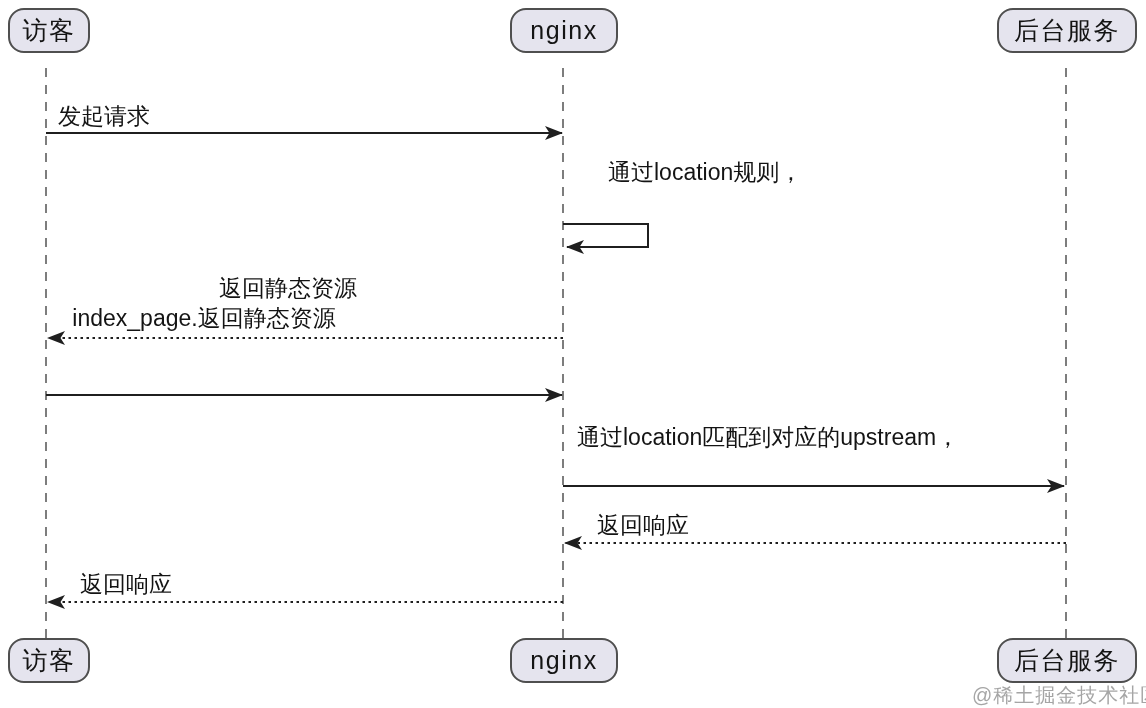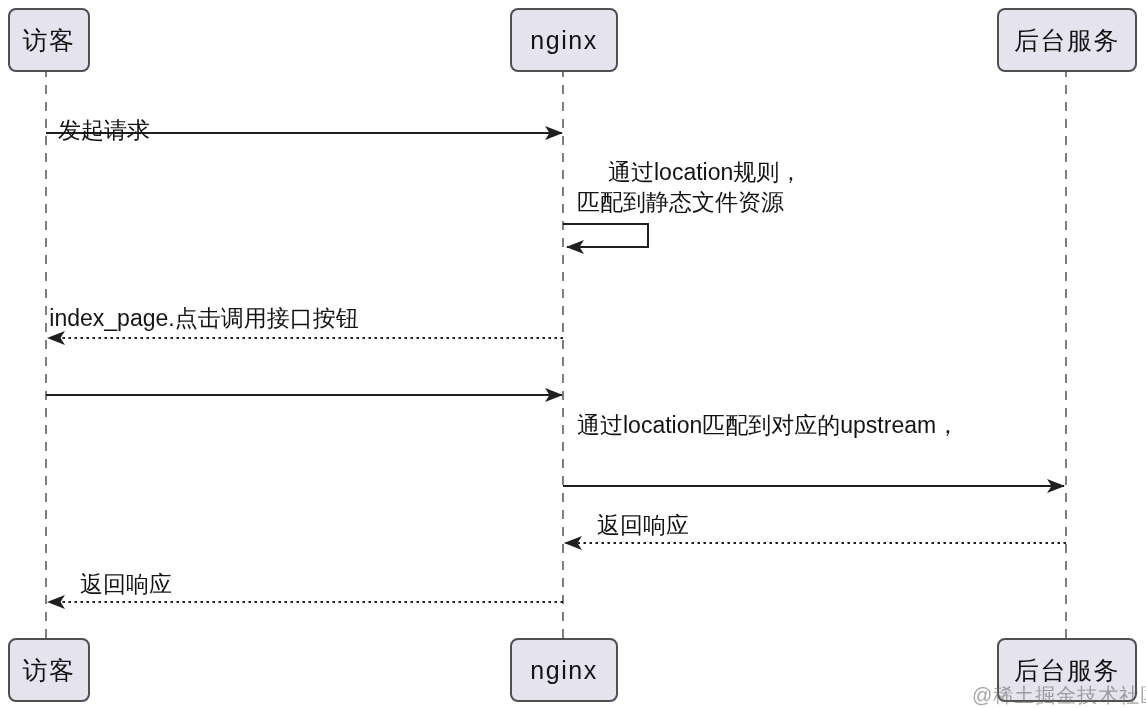--- a/index.html
+++ b/index.html
@@ -6,24 +6,24 @@
   .canvas{
     position:relative;
     width:1146px;height:708px;
     background:#ffffff;
     font-family:"Liberation Sans","DejaVu Sans",sans-serif;
     overflow:hidden;
   }
   svg.overlay{position:absolute;left:0;top:0;width:1146px;height:708px;}
   .actor{
     position:absolute;
-    height:64px;
+    height:45px;
     background:#e5e4ee;
     border:2px solid #4f4f4f;
-    border-radius:8px;
+    border-radius:16px;
     box-sizing:border-box;
     display:flex;align-items:center;justify-content:center;
     z-index:2;
   }
   .actor-label{
     font-size:25px;
     color:#141414;
     letter-spacing:1.5px;
     white-space:nowrap;
   }
@@ -84,29 +84,29 @@
   <div class="actor" style="left:8px;top:638px;width:82px">
     <span class="actor-label">访客</span>
   </div>
   <div class="actor" style="left:510px;top:638px;width:108px">
     <span class="actor-label">nginx</span>
   </div>
   <div class="actor" style="left:997px;top:638px;width:140px">
     <span class="actor-label">后台服务</span>
   </div>
 
-  <div class="msg" style="left:58px;top:117px">发起请求</div>
+  <div class="msg" style="left:58px;top:103px">发起请求</div>
 
   <div class="msg" style="left:608px;top:159px">通过location规则，</div>
-  <div class="msg" style="left:577px;top:189px">匹配到静态文件资源</div>
 
-  <div class="msg c" style="left:204px;top:305px">index_page.点击调用接口按钮</div>
+  <div class="msg c" style="left:288px;top:275px">返回静态资源</div>
+  <div class="msg c" style="left:204px;top:305px">index_page.返回静态资源</div>
 
 
-  <div class="msg" style="left:577px;top:412px">通过location匹配到对应的upstream，</div>
+  <div class="msg" style="left:577px;top:424px">通过location匹配到对应的upstream，</div>
 
   <div class="msg" style="left:597px;top:512px">返回响应</div>
 
   <div class="msg" style="left:80px;top:571px">返回响应</div>
 
   <div class="watermark">@稀土掘金技术社区</div>
 
 </div>
 
 </body></html>

